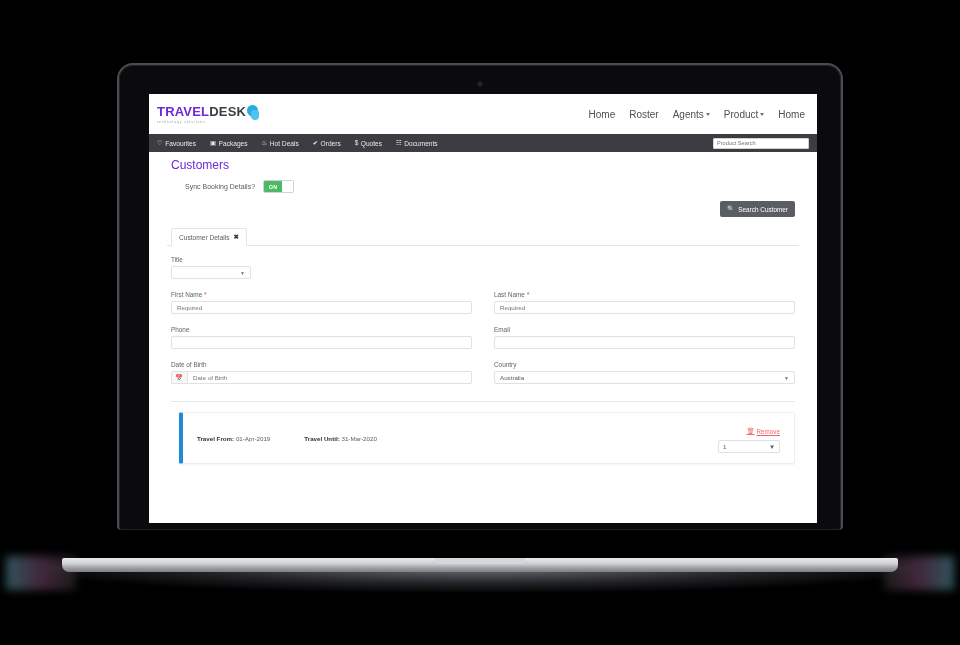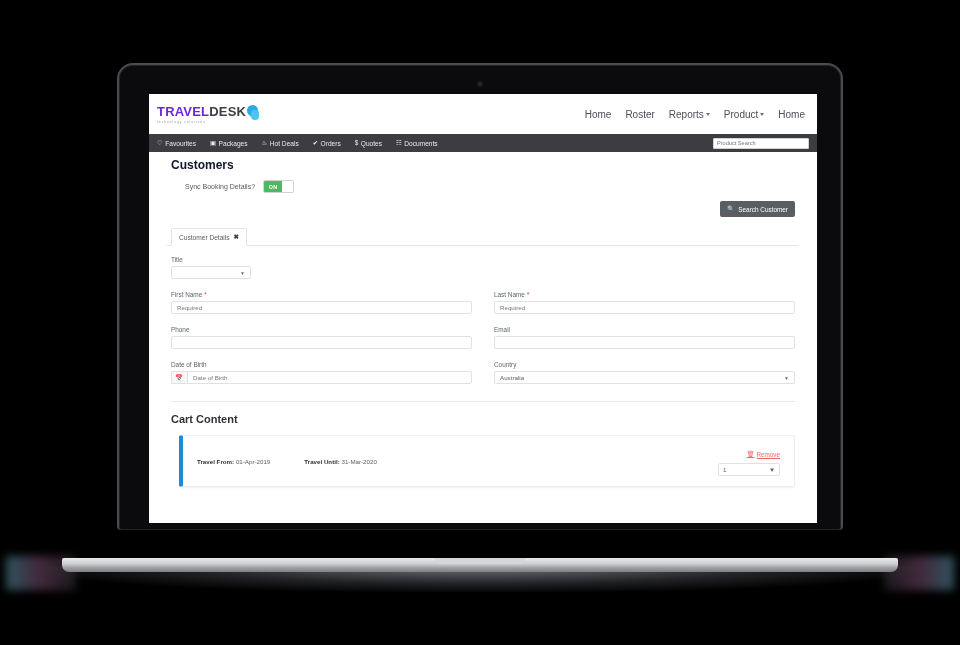--- a/index.html
+++ b/index.html
@@ -105,21 +105,21 @@
   .navbar .nb-icon { font-size:6.4px; line-height:1; color:#e8e9ea; }
   .search-wrap { margin-left:auto; display:flex; align-items:center; }
   .search-input {
     width: 96px; height: 11px; border:1px solid #cfd2d6; border-radius:1px;
     background:#fff; font-size:5.6px; color:#9aa0a6; padding:0 3px;
     font-family:"Liberation Sans", sans-serif; outline:none;
   }
 
   
   .content { padding: 6px 18px 0 18px; }
-  .h-customers { font-size: 12px; font-weight:700; color:#0f172a; padding-left: 4px; }
+  .h-customers { font-size: 12px; font-weight:400; color:#6d28d9; padding-left: 4px; }
 
   .sync-row { display:flex; align-items:center; gap:8px; margin: 8px 0 0 18px; }
   .sync-label { font-size: 7px; color:#555b62; }
   .toggle {
     width: 31px; height: 13px; border:1px solid #cfd2d6; border-radius:2px;
     background:#fff; display:flex; align-items:stretch; overflow:hidden;
   }
   .toggle .on {
     flex: 0 0 18px; background:#4cb964; color:#fff; font-size:5.4px; font-weight:700;
     display:flex; align-items:center; justify-content:center; letter-spacing:.3px;
@@ -210,21 +210,21 @@
             </div>
             <div class="logo-mark">
               <div class="pin"></div>
                 <div class="hand"></div>
             </div>
           </div>
 
           <div class="top-nav">
             <a href="#"><span>Home</span></a>
             <a href="#"><span>Roster</span></a>
-            <a href="#"><span>Reports</span><i class="caret"></i></a>
+            <a href="#"><span>Agents</span><i class="caret"></i></a>
             <a href="#"><span>Product</span><i class="caret"></i></a>
             <a href="#"><span>Home</span></a>
           </div>
         </div>
 
         <div class="navbar">
           <a href="#">
               <span class="nb-icon">♡</span>
               <span>Favourites</span>
             </a>
@@ -334,21 +334,20 @@
                   <span>Australia</span>
                   <span class="arrow">▼</span>
                 </div>
               </div>
             </div>
 
           </div>
 
           <div class="divider"></div>
 
-          <div class="h-cart">Cart Content</div>
 
           <div class="cart-card">
             <div class="cart-main">
               <div class="cart-meta">
                 <span><b>Travel From:</b> <span>01-Apr-2019</span></span>
                 <span><b>Travel Until:</b> <span>31-Mar-2020</span></span>
               </div>
             </div>
             <div class="cart-side">
               <a class="remove-link" href="#">

